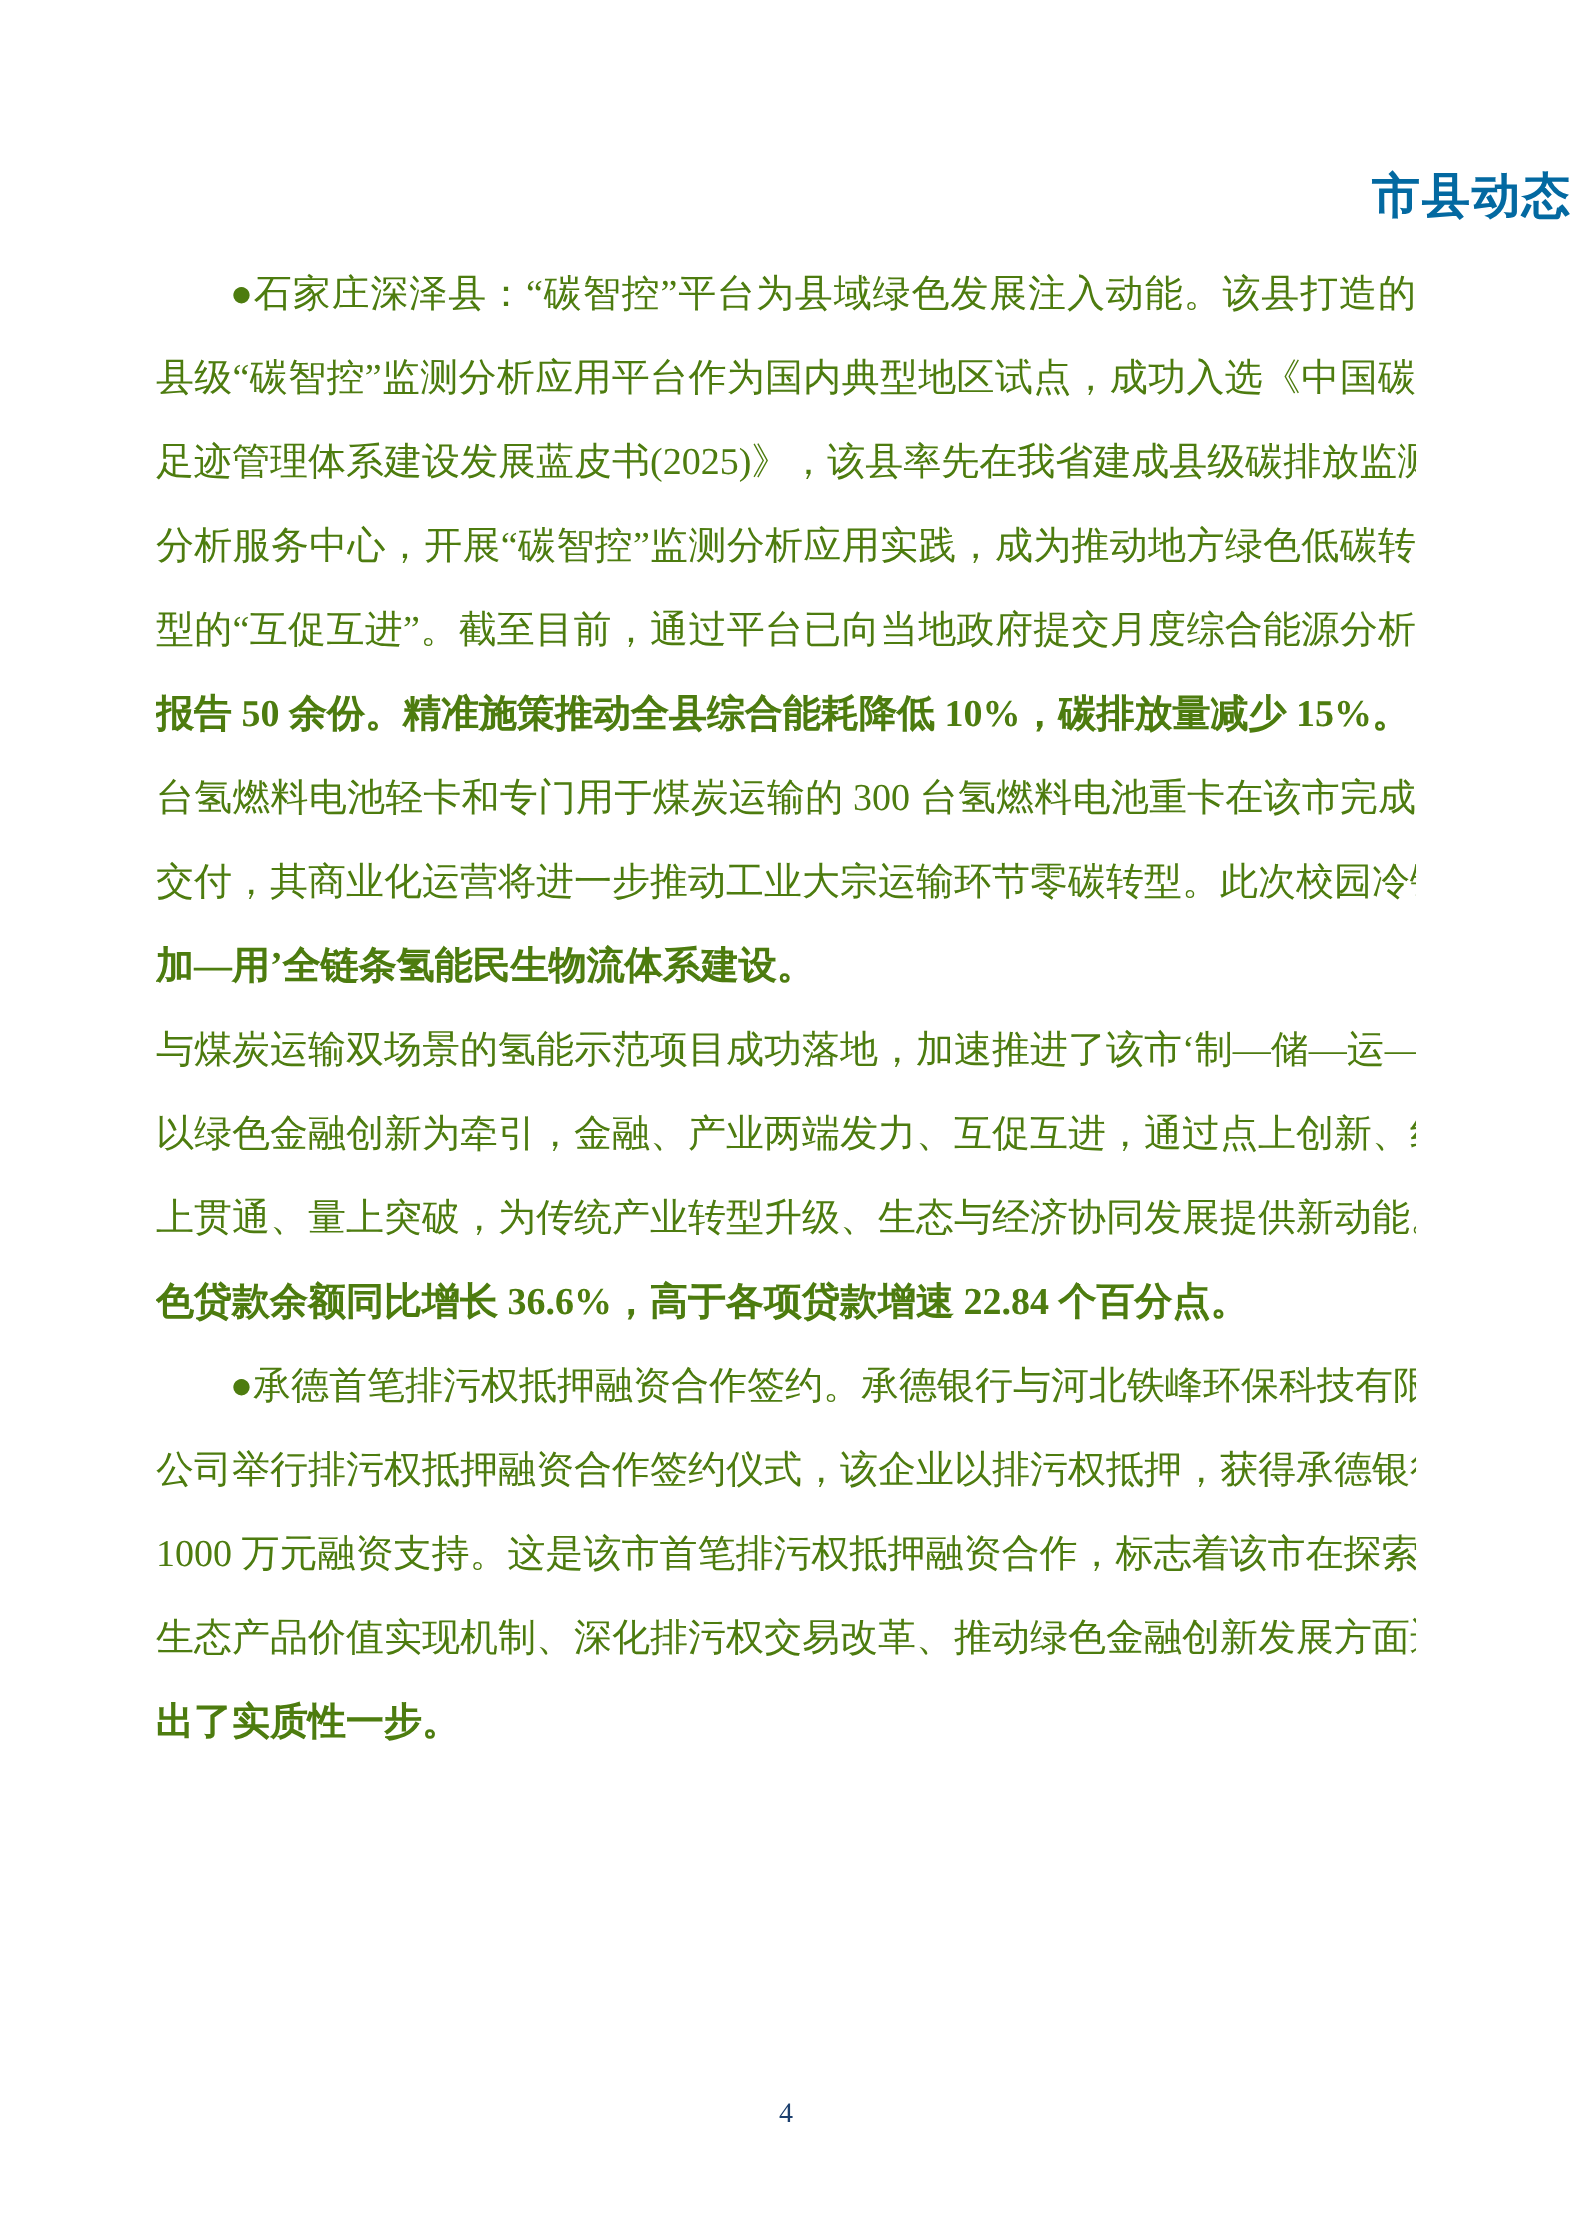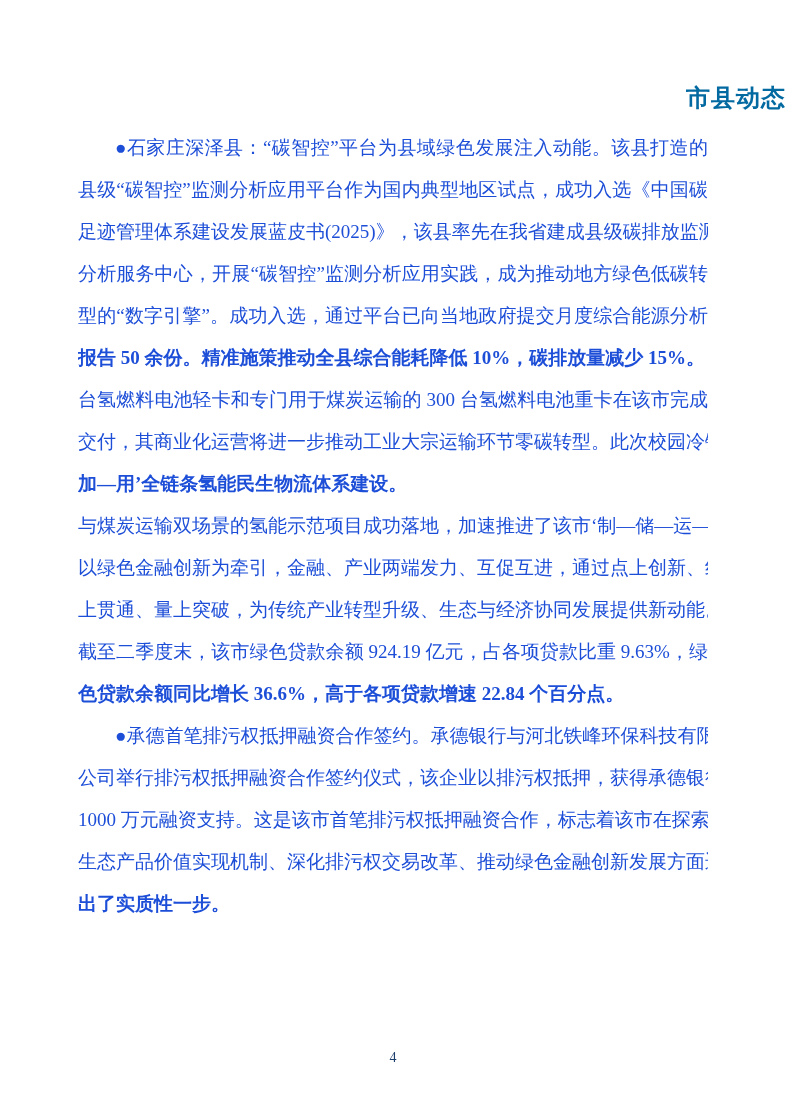--- a/index.html
+++ b/index.html
@@ -54,34 +54,33 @@
     font-family: "Liberation Serif", "DejaVu Serif", serif;
   }
 </style>
 </head>
 <body>
 
 <div class="page" style="background: rgb(255, 255, 255);">
 
   <h1 class="doc-title">市县动态</h1>
 
-  <div class="doc-body" id="doc-body" style="color: #1d4ed8;">
+  <div class="doc-body" id="doc-body" style="color: #4d7c0f;">
       <div class="line para-first">●石家庄深泽县：“碳智控”平台为县域绿色发展注入动能。该县打造的</div>
       <div class="line">县级“碳智控”监测分析应用平台作为国内典型地区试点，成功入选《中国碳</div>
       <div class="line">足迹管理体系建设发展蓝皮书(2025)》，该县率先在我省建成县级碳排放监测</div>
       <div class="line">分析服务中心，开展“碳智控”监测分析应用实践，成为推动地方绿色低碳转</div>
-      <div class="line">型的“数字引擎”。成功入选，通过平台已向当地政府提交月度综合能源分析</div>
+      <div class="line">型的“互促互进”。截至目前，通过平台已向当地政府提交月度综合能源分析</div>
       <div class="line para-last">报告 50 余份。精准施策推动全县综合能耗降低 10%，碳排放量减少 15%。</div>
       <div class="line">台氢燃料电池轻卡和专门用于煤炭运输的 300 台氢燃料电池重卡在该市完成</div>
       <div class="line">交付，其商业化运营将进一步推动工业大宗运输环节零碳转型。此次校园冷链</div>
       <div class="line para-last">加—用’全链条氢能民生物流体系建设。</div>
       <div class="line">与煤炭运输双场景的氢能示范项目成功落地，加速推进了该市‘制—储—运—</div>
       <div class="line">以绿色金融创新为牵引，金融、产业两端发力、互促互进，通过点上创新、线</div>
       <div class="line">上贯通、量上突破，为传统产业转型升级、生态与经济协同发展提供新动能。</div>
-      <div class="line">截至二季度末，该市绿色贷款余额 924.19 亿元，占各项贷款比重 9.63%，绿</div>
       <div class="line para-last">色贷款余额同比增长 36.6%，高于各项贷款增速 22.84 个百分点。</div>
       <div class="line para-first">●承德首笔排污权抵押融资合作签约。承德银行与河北铁峰环保科技有限</div>
       <div class="line">公司举行排污权抵押融资合作签约仪式，该企业以排污权抵押，获得承德银行</div>
       <div class="line">1000 万元融资支持。这是该市首笔排污权抵押融资合作，标志着该市在探索</div>
       <div class="line">生态产品价值实现机制、深化排污权交易改革、推动绿色金融创新发展方面迈</div>
       <div class="line para-last">出了实质性一步。</div>
     </div>
 
   <div class="page-footer" style="color: rgb(28, 63, 110);">4</div>
 

